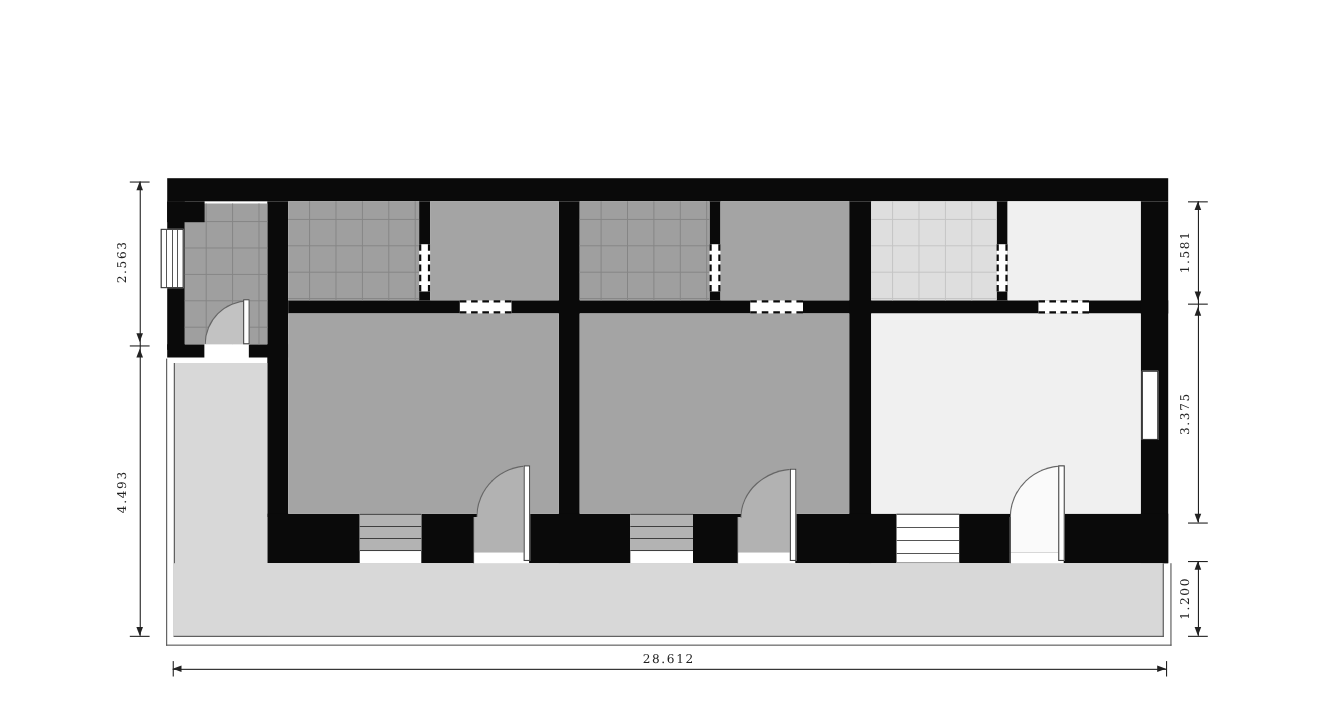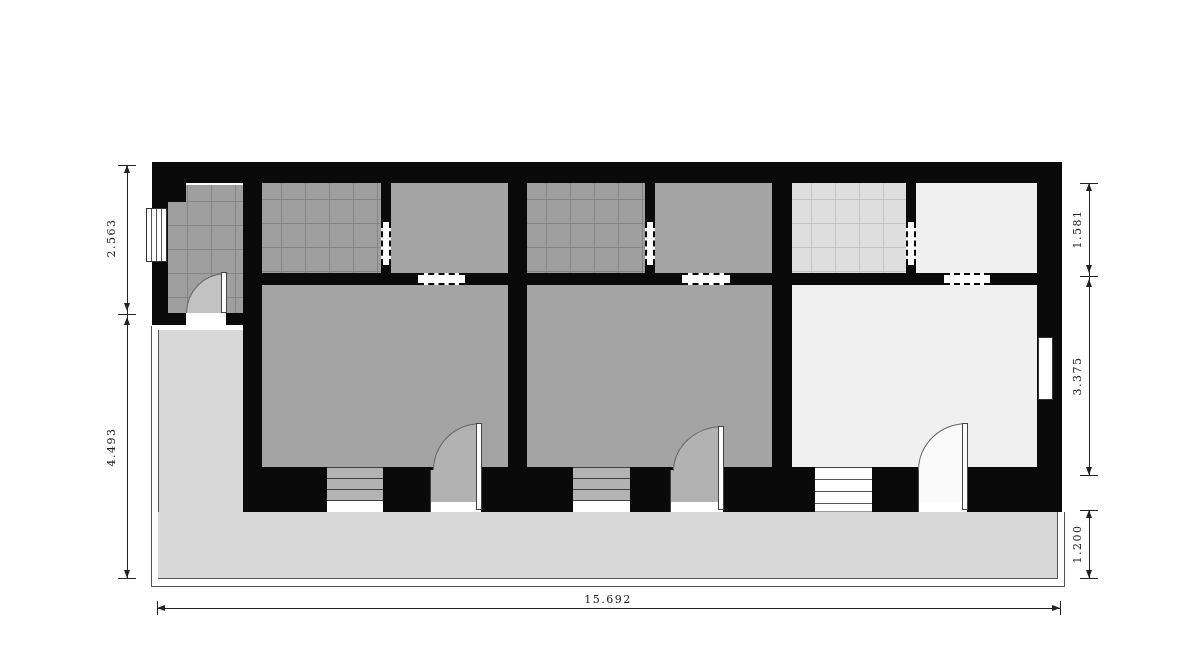--- a/index.html
+++ b/index.html
@@ -156,15 +156,15 @@
   <div class="tick-h" style="left:1080px;top:578px;"></div>
   <div class="arr up" style="left:1086px;top:510px;"></div>
   <div class="arr down" style="left:1086px;top:570px;"></div>
   <div class="dim-text v" style="left:1077px;top:544px;">1.200</div>
 
   <div class="dim-line" style="left:157px;top:608px;width:903px;height:1px;"></div>
   <div class="tick-v" style="left:157px;top:601px;"></div>
   <div class="tick-v" style="left:1060px;top:601px;"></div>
   <div class="arr lft" style="left:157px;top:605px;"></div>
   <div class="arr rgt" style="left:1052px;top:605px;"></div>
-  <div class="dim-text h" style="left:608px;top:606px;">15.692</div>
+  <div class="dim-text h" style="left:608px;top:606px;">28.612</div>
 
 </div>
 
 </body></html>

